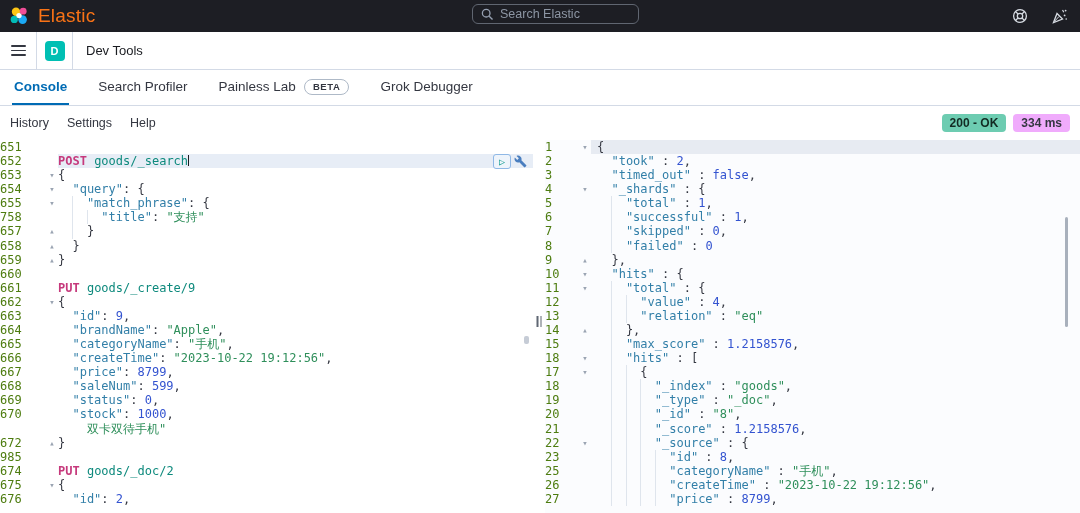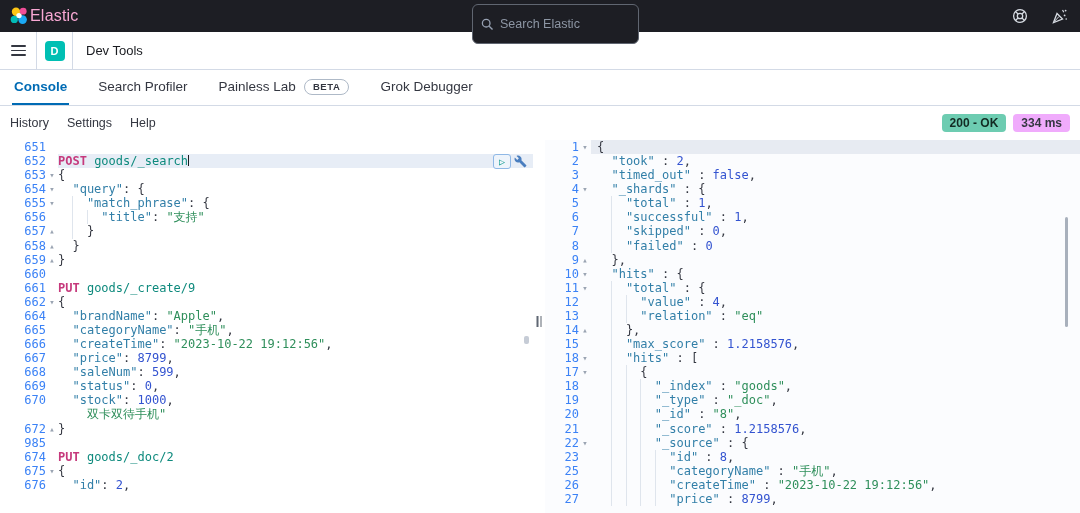--- a/index.html
+++ b/index.html
@@ -1,22 +1,22 @@
 <!DOCTYPE html>
 <html><head>
 <meta charset="utf-8">
 <style>
   *{margin:0;padding:0;box-sizing:border-box}
   html,body{width:1080px;height:513px;overflow:hidden;background:#fff;
     font-family:"Liberation Sans",sans-serif;}
   
   .topbar{height:32px;background:#1d1e24;display:flex;align-items:center;position:relative}
-  .brand{color:#f9a8d4;font-size:16px;margin-left:2px;letter-spacing:.2px}
+  .brand{color:#f97316;font-size:19px;margin-left:10px;letter-spacing:.2px}
   .logo{margin-left:10px;display:flex}
-  .searchbox{position:absolute;left:472px;top:4px;width:167px;height:40px;border:1px solid #606671;
+  .searchbox{position:absolute;left:472px;top:4px;width:167px;height:20px;border:1px solid #606671;
     border-radius:6px;display:flex;align-items:center;padding:0 8px;gap:6px;background:#1d1e24}
   .searchbox input{background:transparent;border:none;outline:none;color:#dfe3ea;font-size:12.5px;width:100%;
     font-family:"Liberation Sans",sans-serif}
   .searchbox input::placeholder{color:#8d96a4}
   .top-icons{position:absolute;right:12px;top:0;height:32px;display:flex;align-items:center;gap:24px}
   
   .crumbbar{height:38px;background:#fff;border-bottom:1px solid #d3dae6;display:flex;align-items:stretch}
   .hamb{width:37px;display:flex;align-items:center;justify-content:center;border-right:1px solid #d3dae6;cursor:pointer}
   .hamb .bars{display:flex;flex-direction:column;gap:3px}
   .hamb .bars i{display:block;width:15px;height:1.8px;background:#343741;border-radius:1px}
@@ -42,21 +42,21 @@
   
   .editor{height:373px;display:flex;position:relative}
   .panel{position:relative;overflow:hidden}
   .panel-left{width:533px;background:#fff}
   .panel-right{flex:1;background:#fbfcfe}
   .divider{width:12px;position:relative;background:#fff;cursor:col-resize}
   .divider .grip{position:absolute;left:50%;top:176px;transform:translateX(-50%);display:flex;gap:2px}
   .divider .grip i{display:block;width:1.5px;height:11px;background:#5f6773}
   .row{display:flex;height:14.08px;line-height:14.08px;font-family:"DejaVu Sans Mono",monospace;
     font-size:12px;white-space:pre}
-  .ln{flex:none;text-align:right;color:#3b82f6;user-select:none}
+  .ln{flex:none;text-align:left;color:#4d7c0f;user-select:none}
   .panel-left .ln{width:46px}
   .panel-right .ln{width:34px}
   .fold{flex:none;width:12px;text-align:center;color:#9aa4b2;font-size:9px;cursor:pointer}
   .code{flex:1;position:relative;color:#343741}
   .panel-right .code{padding-left:6px}
   .row.act .code{background:#e7edf6}
   .panel-right .row.hl .code{background:#e7ebf2}
   .ind{display:inline-block;position:relative;height:14.08px;vertical-align:top}
   .ind i{position:absolute;top:0;bottom:0;width:1px;background:#dfe5ed}
   .sg.m{color:#c6397c;font-weight:bold}
@@ -166,27 +166,28 @@
 <div class="editor">
   <div class="panel panel-left" id="left-panel">
     <div id="left-rows">
         <div class="row"><span class="ln">651</span><span class="fold"></span><span class="code"></span></div>
         <div class="row hl act"><span class="ln">652</span><span class="fold"></span><span class="code"><span class="sg m">POST</span><span class="sg p"> </span><span class="sg u">goods/_search</span><span class="cursor"></span><span class="actions"><span class="play-btn">▷</span><span class="wrench-btn"><svg width="13" height="13" viewBox="0 0 24 24">
                   <path fill="#4a7ebf" d="M22.7 19l-9.1-9.1c.9-2.3.4-5-1.5-6.9-2-2-5-2.4-7.4-1.3L9 6 6 9 1.6 4.7C.4 7.1.9 10.1 2.9 12.1c1.9 1.9 4.6 2.4 6.9 1.5l9.1 9.1c.4.4 1 .4 1.4 0l2.3-2.3c.5-.4.5-1.1.1-1.4z"></path>
                 </svg></span></span></span></div>
         <div class="row hl"><span class="ln">653</span><span class="fold">▾</span><span class="code"><span class="sg p">{</span></span></div>
         <div class="row hl"><span class="ln">654</span><span class="fold">▾</span><span class="code"><span class="ind" style="width: 2ch;"></span><span class="sg k">"query"</span><span class="sg p">: {</span></span></div>
         <div class="row hl"><span class="ln">655</span><span class="fold">▾</span><span class="code"><span class="ind" style="width: 4ch;"><i style="left: 2ch;"></i></span><span class="sg k">"match_phrase"</span><span class="sg p">: {</span></span></div>
-        <div class="row hl"><span class="ln">656</span><span class="fold"></span><span class="code"><span class="ind" style="width: 6ch;"><i style="left: 2ch;"></i><i style="left: 4ch;"></i></span><span class="sg k">"title"</span><span class="sg p">: </span><span class="sg s">"支持"</span></span></div>
+        <div class="row hl"><span class="ln">758</span><span class="fold"></span><span class="code"><span class="ind" style="width: 6ch;"><i style="left: 2ch;"></i><i style="left: 4ch;"></i></span><span class="sg k">"title"</span><span class="sg p">: </span><span class="sg s">"支持"</span></span></div>
         <div class="row hl"><span class="ln">657</span><span class="fold">▴</span><span class="code"><span class="ind" style="width: 4ch;"><i style="left: 2ch;"></i></span><span class="sg p">}</span></span></div>
         <div class="row hl"><span class="ln">658</span><span class="fold">▴</span><span class="code"><span class="ind" style="width: 2ch;"></span><span class="sg p">}</span></span></div>
         <div class="row hl"><span class="ln">659</span><span class="fold">▴</span><span class="code"><span class="sg p">}</span></span></div>
         <div class="row"><span class="ln">660</span><span class="fold"></span><span class="code"></span></div>
         <div class="row"><span class="ln">661</span><span class="fold"></span><span class="code"><span class="sg m">PUT</span><span class="sg p"> </span><span class="sg u">goods/_create/9</span></span></div>
         <div class="row"><span class="ln">662</span><span class="fold">▾</span><span class="code"><span class="sg p">{</span></span></div>
+        <div class="row"><span class="ln">663</span><span class="fold"></span><span class="code"><span class="ind" style="width: 2ch;"></span><span class="sg k">"id"</span><span class="sg p">: </span><span class="sg n">9</span><span class="sg p">,</span></span></div>
         <div class="row"><span class="ln">664</span><span class="fold"></span><span class="code"><span class="ind" style="width: 2ch;"></span><span class="sg k">"brandName"</span><span class="sg p">: </span><span class="sg s">"Apple"</span><span class="sg p">,</span></span></div>
         <div class="row"><span class="ln">665</span><span class="fold"></span><span class="code"><span class="ind" style="width: 2ch;"></span><span class="sg k">"categoryName"</span><span class="sg p">: </span><span class="sg s">"手机"</span><span class="sg p">,</span></span></div>
         <div class="row"><span class="ln">666</span><span class="fold"></span><span class="code"><span class="ind" style="width: 2ch;"></span><span class="sg k">"createTime"</span><span class="sg p">: </span><span class="sg s">"2023-10-22 19:12:56"</span><span class="sg p">,</span></span></div>
         <div class="row"><span class="ln">667</span><span class="fold"></span><span class="code"><span class="ind" style="width: 2ch;"></span><span class="sg k">"price"</span><span class="sg p">: </span><span class="sg n">8799</span><span class="sg p">,</span></span></div>
         <div class="row"><span class="ln">668</span><span class="fold"></span><span class="code"><span class="ind" style="width: 2ch;"></span><span class="sg k">"saleNum"</span><span class="sg p">: </span><span class="sg n">599</span><span class="sg p">,</span></span></div>
         <div class="row"><span class="ln">669</span><span class="fold"></span><span class="code"><span class="ind" style="width: 2ch;"></span><span class="sg k">"status"</span><span class="sg p">: </span><span class="sg n">0</span><span class="sg p">,</span></span></div>
         <div class="row"><span class="ln">670</span><span class="fold"></span><span class="code"><span class="ind" style="width: 2ch;"></span><span class="sg k">"stock"</span><span class="sg p">: </span><span class="sg n">1000</span><span class="sg p">,</span></span></div>
         <div class="row"><span class="ln"></span><span class="fold"></span><span class="code"><span class="sg s">    双卡双待手机"</span></span></div>
         <div class="row"><span class="ln">672</span><span class="fold">▴</span><span class="code"><span class="sg p">}</span></span></div>
         <div class="row"><span class="ln">985</span><span class="fold"></span><span class="code"></span></div>

